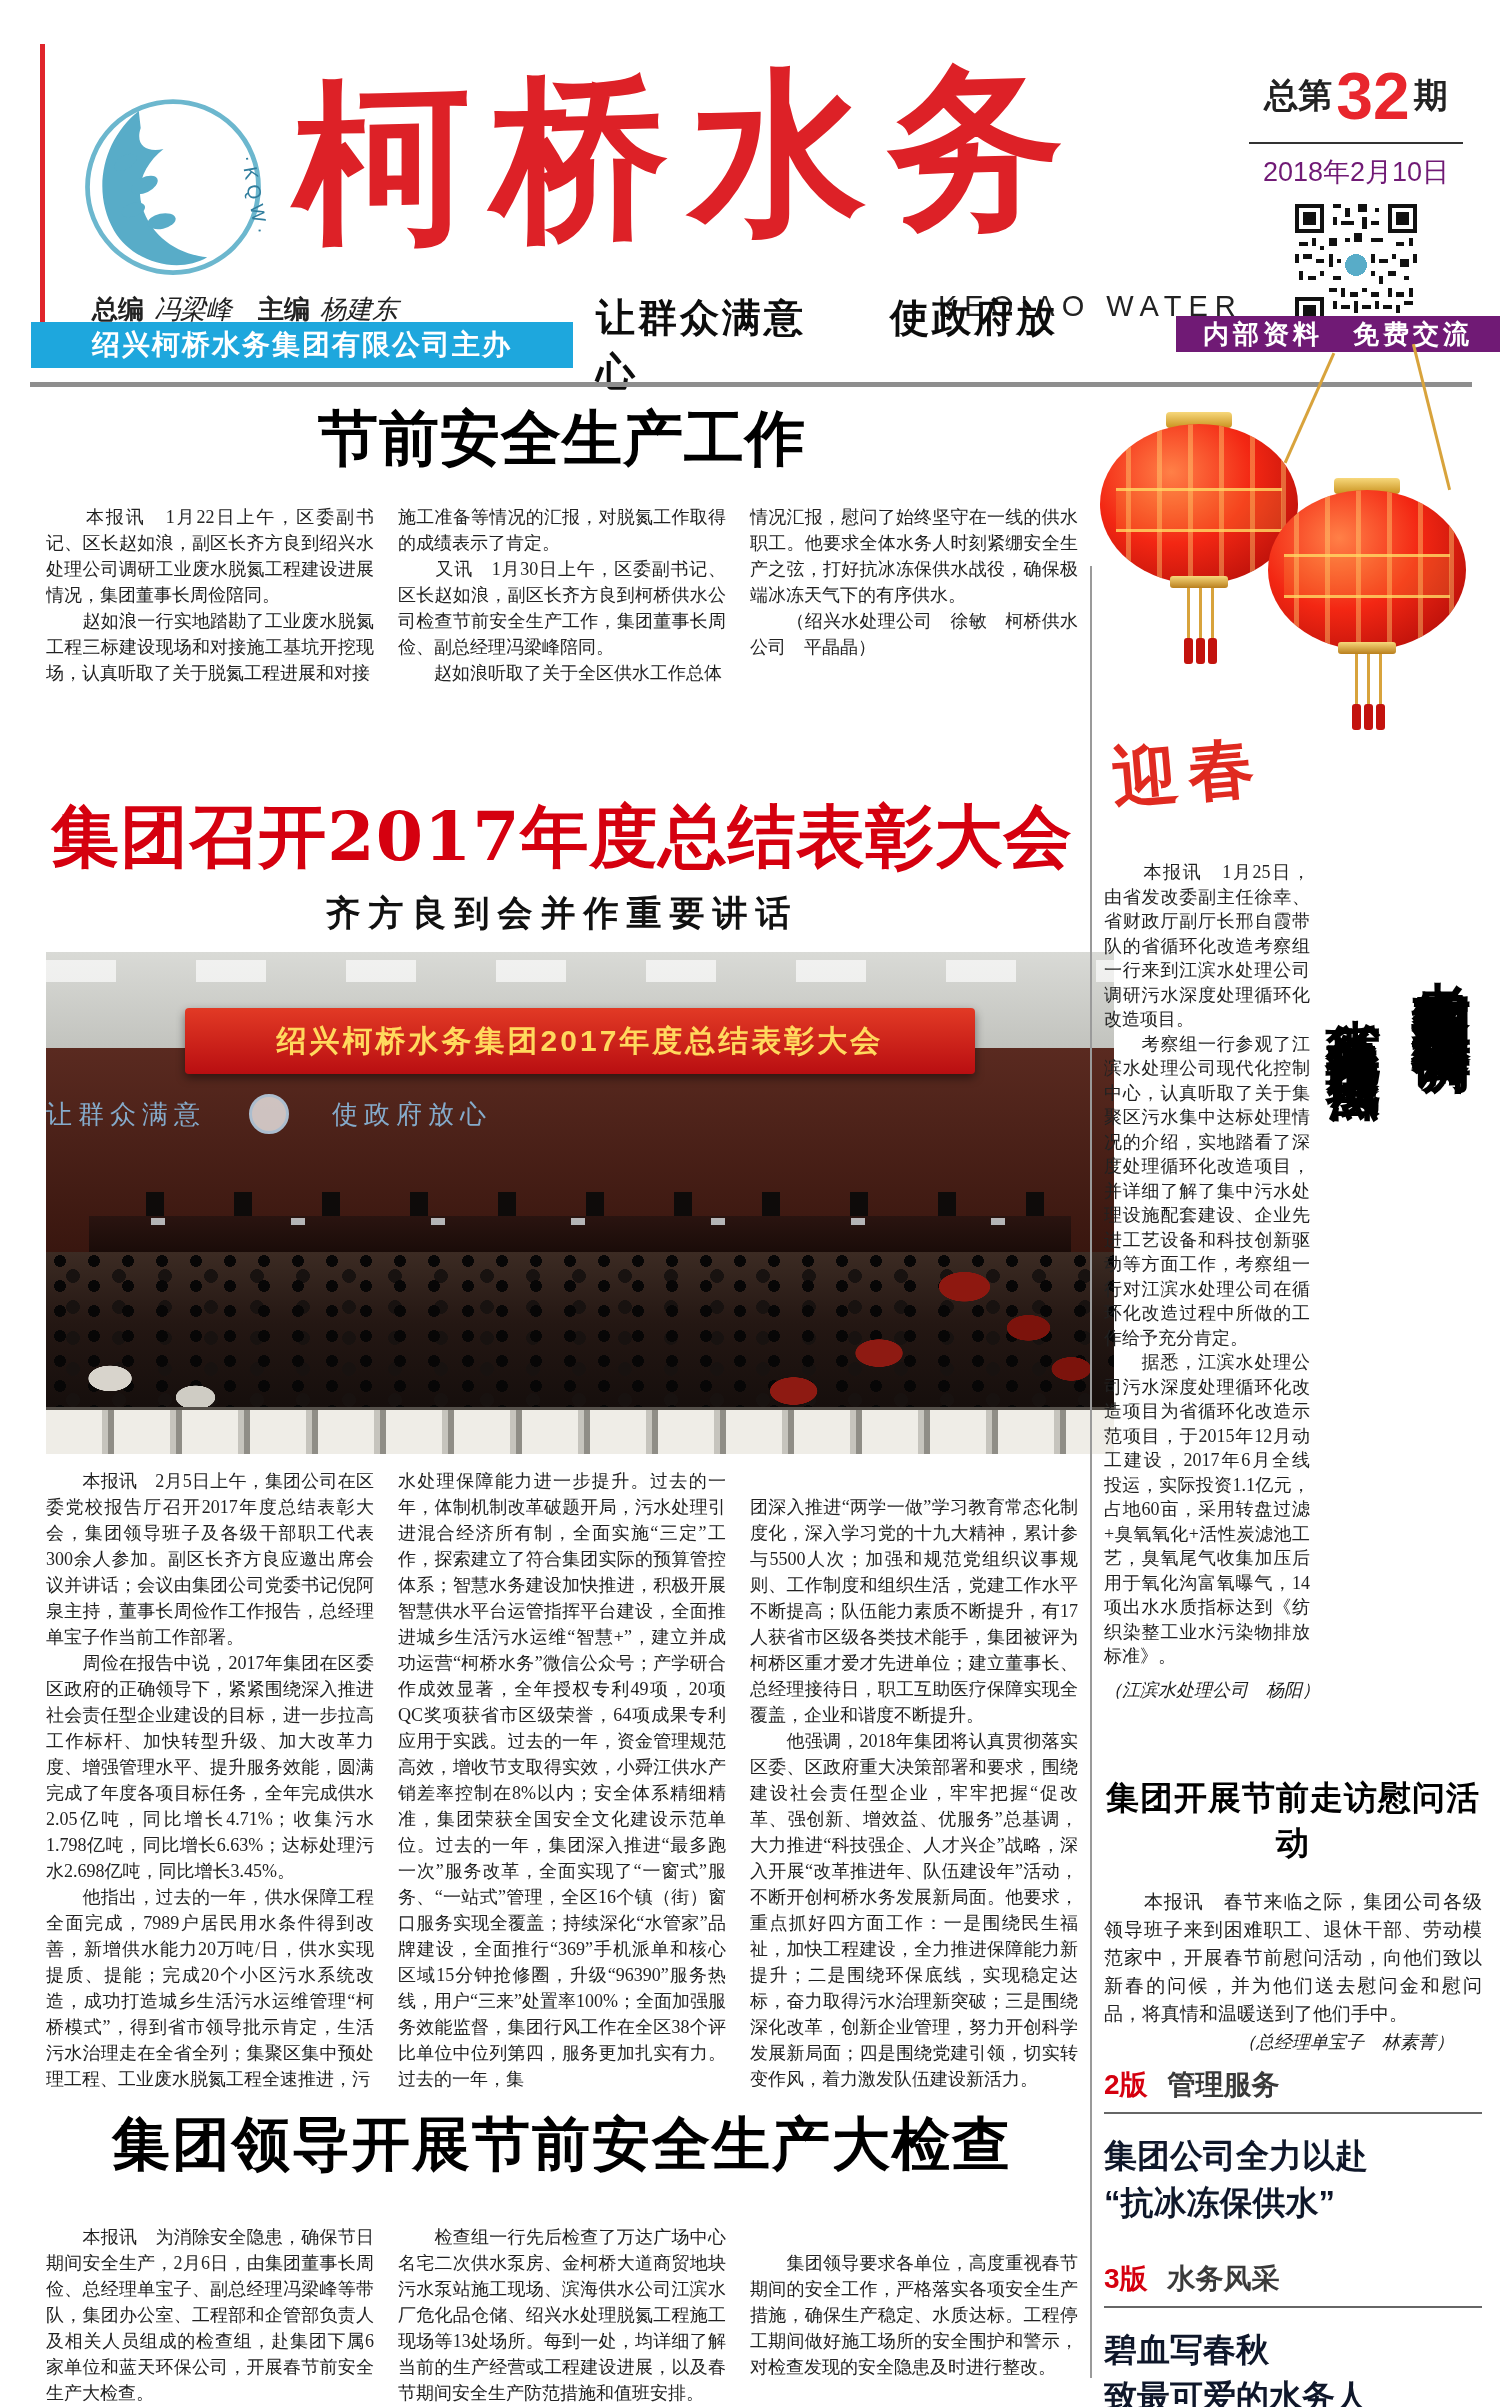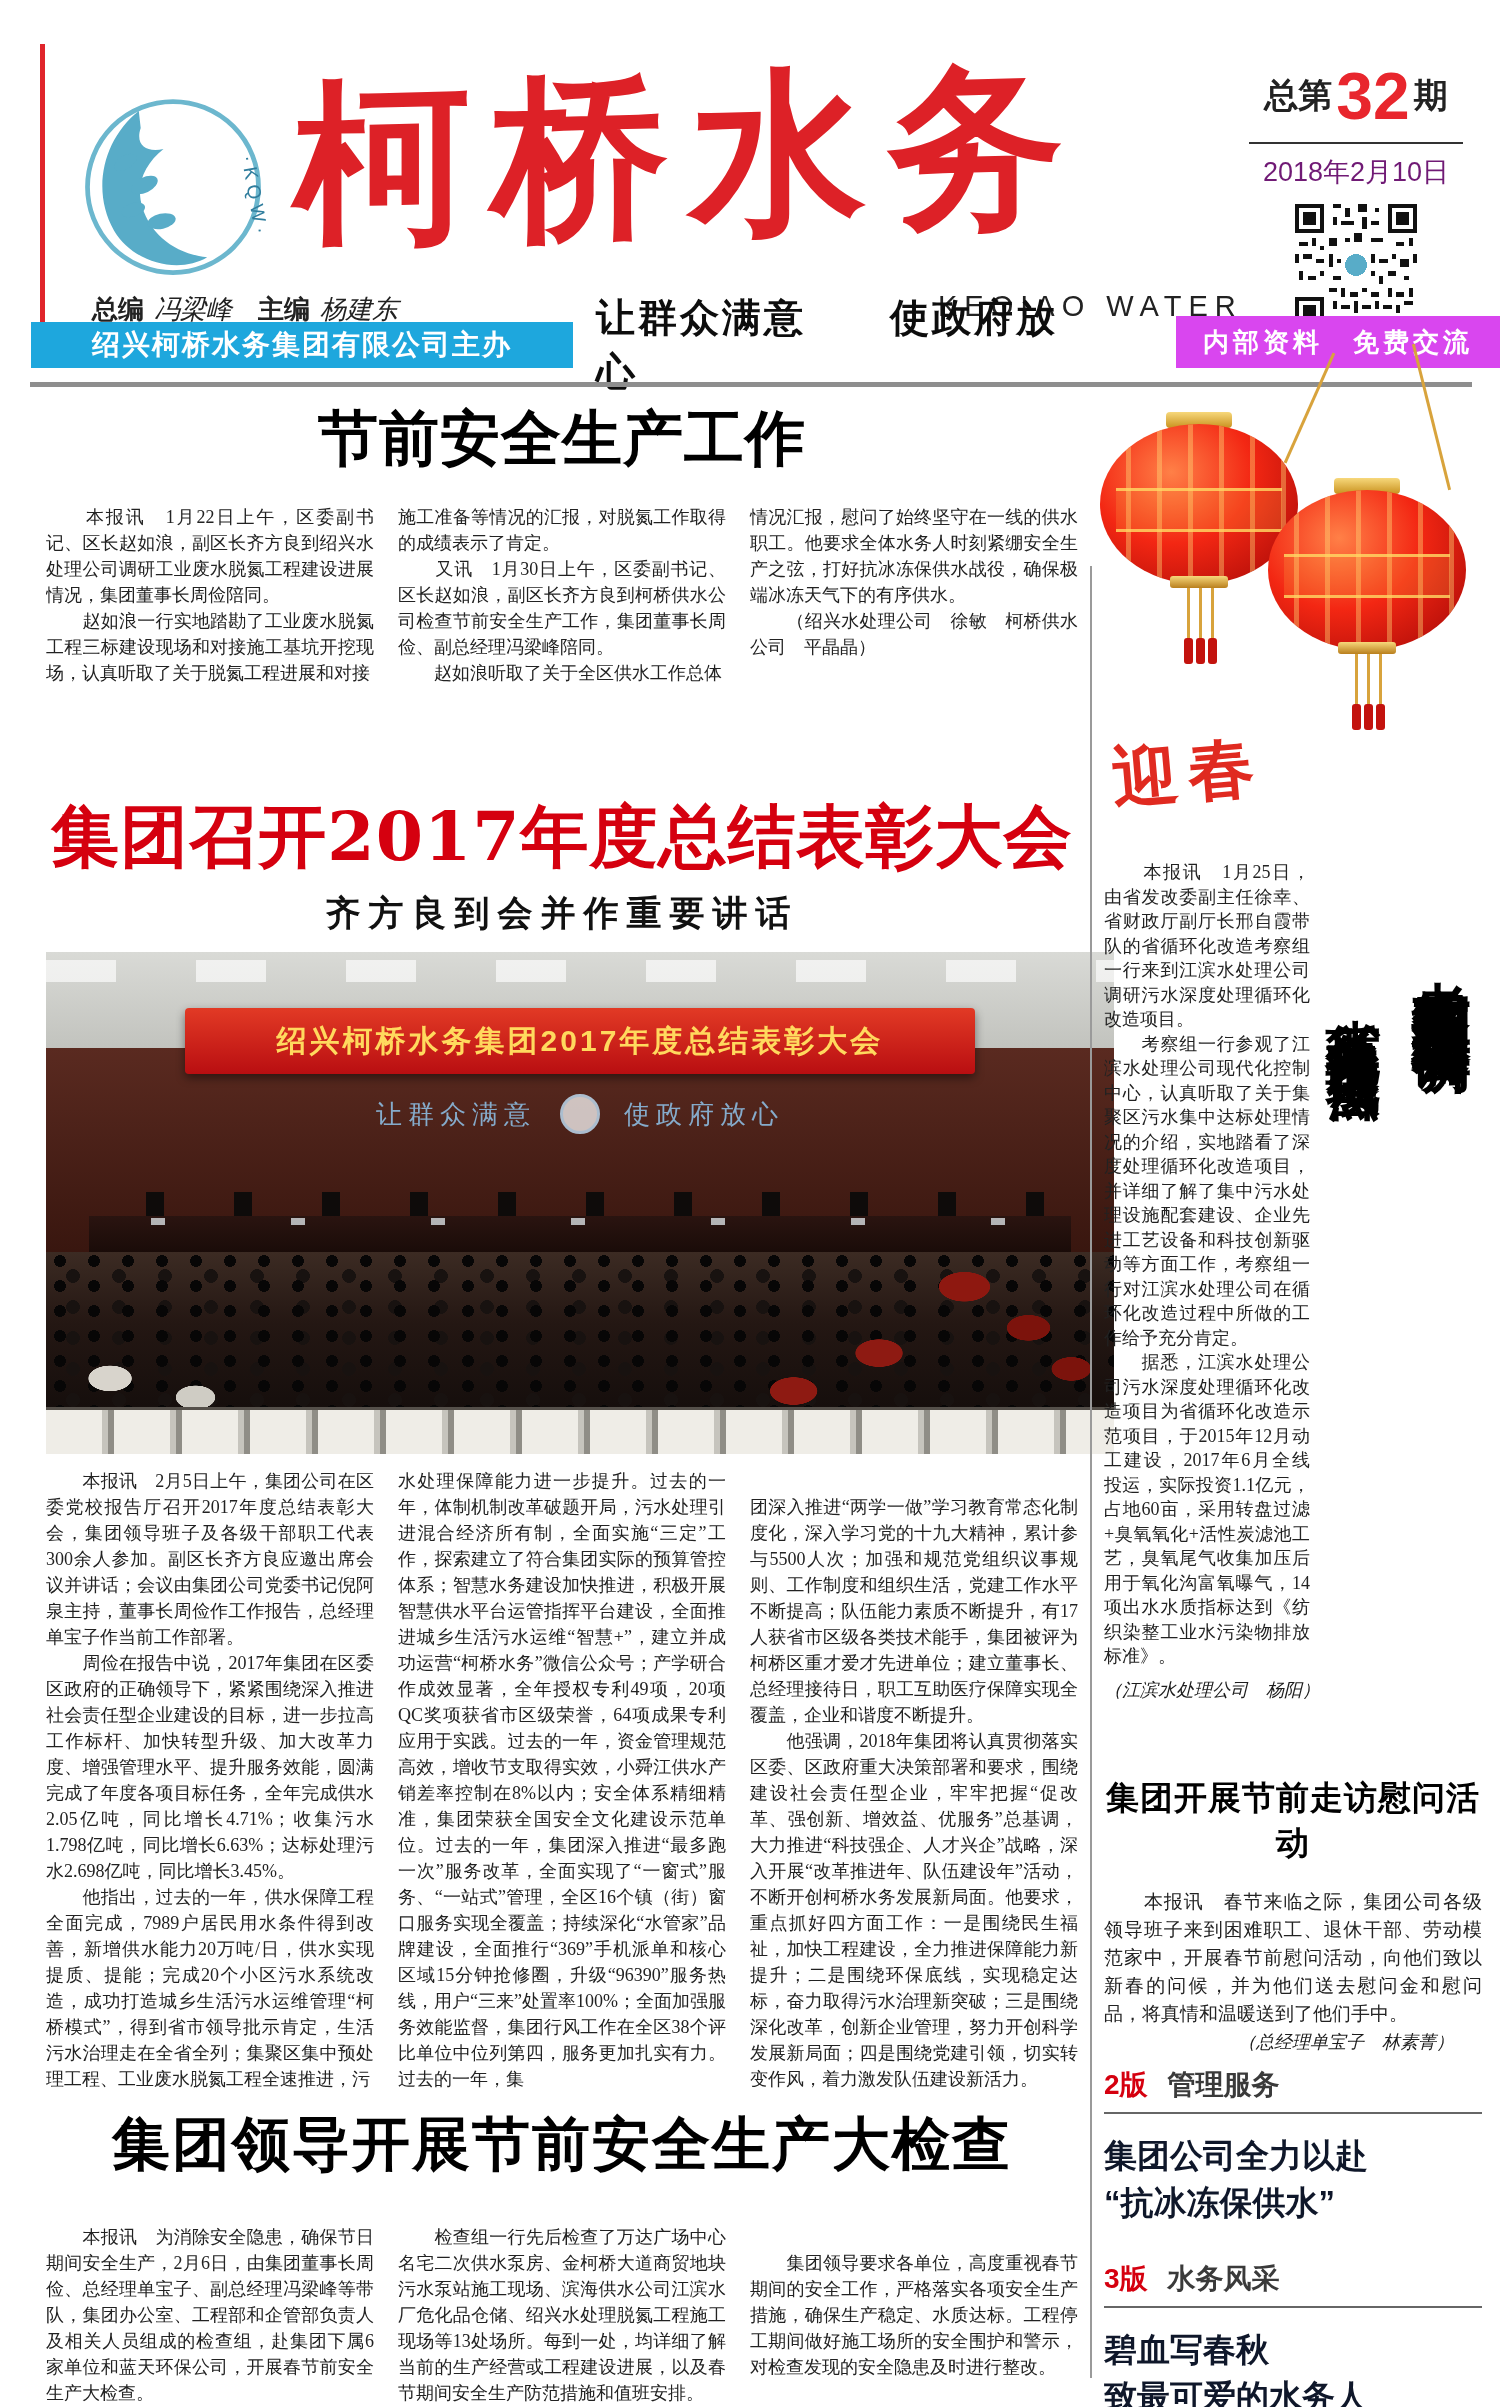--- a/index.html
+++ b/index.html
@@ -12,21 +12,21 @@
   .paper-title{position:absolute;left:230px;top:30px;width:920px;height:250px;text-align:center;
     font-family:"DejaVu Serif",serif;font-weight:bold;font-size:176px;line-height:250px;
     color:#dd2127;letter-spacing:22px;transform:skewY(-1.5deg);}
   .issue-box{position:absolute;left:1232px;top:58px;width:248px;text-align:center;}
   .issue-line{font-family:"Liberation Sans","DejaVu Sans",sans-serif;color:#222;}
   .issue-prefix,.issue-suffix{font-size:34px;font-weight:bold;vertical-align:middle;}
   .issue-number{font-size:66px;font-weight:bold;color:#e8262d;vertical-align:middle;padding:0 4px;}
   .issue-rule{width:214px;height:2px;background:#333;margin:8px auto 10px;}
   .issue-date{font-size:27px;font-family:Liberation Sans, sans-serif;color:#701a75;}
   .qr{display:block;width:122px;height:122px;margin:14px auto 0;}
-  .info-bar{position:absolute;left:1176px;top:316px;width:324px;height:52px;background:#d946ef;
+  .info-bar{position:absolute;left:1176px;top:316px;width:324px;height:36px;background:#701a75;
     color:#fff;font-family:Liberation Sans, sans-serif;font-weight:bold;font-size:26px;
     display:flex;align-items:center;justify-content:center;letter-spacing:4px;}
   .editors{position:absolute;left:92px;top:292px;font-size:26px;
     font-family:"Liberation Sans","DejaVu Sans",sans-serif;color:#222;}
   .editors .role{font-weight:bold;margin-right:10px;}
   .editors .name{font-family:"Liberation Serif",serif;font-style:italic;margin-right:26px;}
   .title-en{position:absolute;left:938px;top:290px;font-size:29px;letter-spacing:7px;color:#222;
     font-family:"Liberation Sans","DejaVu Sans",sans-serif;}
   .publisher-bar{position:absolute;left:31px;top:322px;width:542px;height:46px;background:#1ea7dd;
     color:#fff;font-family:"Liberation Sans","DejaVu Sans",sans-serif;font-weight:bold;font-size:28px;
@@ -57,21 +57,21 @@
   .photo{position:absolute;left:46px;top:952px;width:1032px;height:502px;background:#1d1513;overflow:hidden;padding-left:36px;}
   .ph-ceiling{position:absolute;top:0;left:0;right:0;height:96px;background:linear-gradient(#d9dad6,#c2c3be);}
   .ph-lights{position:absolute;top:8px;left:0;right:0;height:22px;opacity:.65;
     background:repeating-linear-gradient(90deg,#ffffff 0 70px,transparent 70px 150px);}
   .ph-wall{position:absolute;top:96px;left:0;right:0;height:214px;background:linear-gradient(#5a2a20,#37150e);}
   .ph-banner{position:absolute;top:56px;left:13%;width:74%;height:66px;border-radius:4px;
     background:linear-gradient(#e23a25,#b90e11);box-shadow:0 4px 10px rgba(0,0,0,.45);
     display:flex;align-items:center;justify-content:center;color:#ffd95e;
     font-family:"Liberation Sans","DejaVu Sans",sans-serif;font-weight:bold;font-size:30px;letter-spacing:3px;}
   .ph-wallrow{position:absolute;top:142px;left:0;right:0;display:flex;align-items:center;
-    justify-content:center;gap:24px;color:#8fc3ea;opacity:.85;font-size:26px;letter-spacing:6px;
+    gap:43px;color:#8fc3ea;opacity:.85;font-size:26px;letter-spacing:6px;
     font-family:"Liberation Sans","DejaVu Sans",sans-serif;}
   .ph-logo-dot{width:34px;height:34px;border-radius:50%;border:3px solid #bcd8ee;background:rgba(255,255,255,.85);}
   .ph-leaders{position:absolute;top:240px;left:6%;right:6%;height:26px;
     background:repeating-linear-gradient(90deg,transparent 0 36px,#0e0b0a 36px 54px,transparent 54px 88px);}
   .ph-table{position:absolute;top:264px;left:4%;right:4%;height:38px;background:linear-gradient(#2a1410,#190b08);}
   .ph-papers{position:absolute;top:2px;left:0;right:0;height:7px;opacity:.8;
     background:repeating-linear-gradient(90deg,transparent 0 62px,#d8dde0 62px 76px,transparent 76px 140px);}
   .ph-aud{position:absolute;top:300px;bottom:44px;left:0;right:0;
     background:
       radial-gradient(circle 6px at 14px 9px,#070606 98%,transparent) 0 0/34px 25px repeat,

